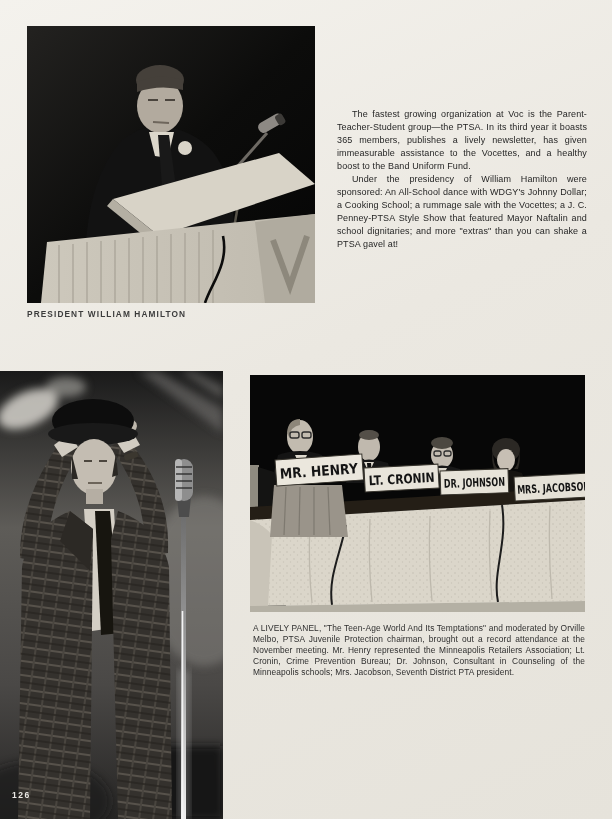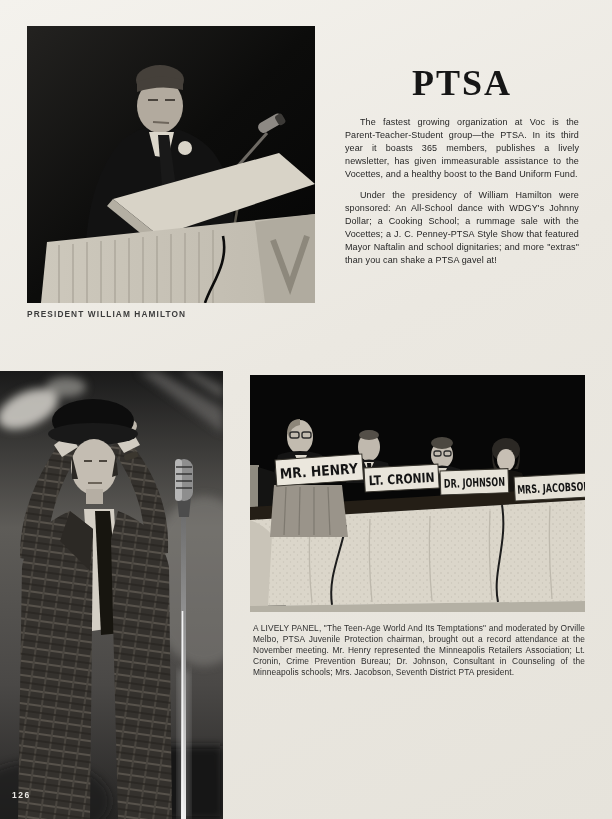--- a/index.html
+++ b/index.html
@@ -12,21 +12,21 @@
   .photo-hamilton{left:27px;top:26px;width:288px;height:277px;}
   .photo-johnny{left:0;top:371px;width:223px;height:448px;}
   .photo-panel{left:250px;top:375px;width:335px;height:237px;}
   .caption-hamilton{position:absolute;left:27px;top:309px;width:288px;margin:0;
         text-align:left;font-size:8.3px;font-weight:700;letter-spacing:1.1px;color:#3c3c3c;}
   .title{position:absolute;left:337px;top:62px;width:250px;margin:0;text-align:center;
         font-family:"Liberation Serif",serif;font-weight:700;font-size:36px;
         letter-spacing:2px;color:#161616;}
   .article{position:absolute;left:337px;top:108px;width:250px;font-size:9px;
         line-height:13px;color:#262626;text-align:justify;letter-spacing:0.12px;}
-  .article p{margin:8px;text-indent:15px;}
+  .article p{margin:0;text-indent:15px;}
   .caption{position:absolute;margin:0;font-size:8.4px;line-height:10.9px;color:#2e2e2e;
         text-align:justify;letter-spacing:0.1px;}
   .caption b{font-weight:400;margin-top:24px;}
   .caption-panel{left:253px;top:623px;width:332px;}
   .caption-johnny{left:233px;top:768px;width:353px;}
   .page-number{position:absolute;left:12px;top:790px;font-size:8.5px;
         letter-spacing:1.5px;color:#eceae6;font-weight:700;}
   .watermark{position:absolute;right:2px;top:798px;font-size:14.6px;
         color:#7b7b7b;letter-spacing:0.2px;}
   .card-text{font-family:"DejaVu Sans",sans-serif;font-weight:bold;fill:#141414;}
@@ -92,21 +92,20 @@
             <line x1="186" y1="204" x2="186" y2="277"></line>
         </g>
         <polygon points="228,196 288,188 288,277 238,277" fill="#b0ab9f"></polygon>
         <path d="M246,214 L263,260 L280,210" fill="none" stroke="#8d887c" stroke-width="6"></path>
         <path d="M196,210 C202,238 184,258 178,277" fill="none" stroke="#0c0c0c" stroke-width="2.6"></path>
       </g>
     </svg>
   </figure>
   <p class="caption-hamilton">PRESIDENT WILLIAM HAMILTON</p>
 
-  <h1 class="title">PTSA</h1>
   <div class="article">
     <p>The fastest growing organization at Voc is the Parent-Teacher-Student group—the PTSA. In its third year it boasts 365 members, publishes a lively newsletter, has given immeasurable assistance to the Vocettes, and a healthy boost to the Band Uniform Fund.</p>
     <p>Under the presidency of William Hamilton were sponsored: An All-School dance with WDGY's Johnny Dollar; a Cooking School; a rummage sale with the Vocettes; a J. C. Penney-PTSA Style Show that featured Mayor Naftalin and school dignitaries; and more "extras" than you can shake a PTSA gavel at!</p>
   </div>
 
   <figure class="photo photo-johnny">
     <svg viewBox="0 0 223 448" preserveAspectRatio="none">
       <defs>
         <linearGradient id="bgJ" x1="0" y1="0" x2="0" y2="1">
           <stop offset="0" stop-color="#1a1a1a"></stop>

